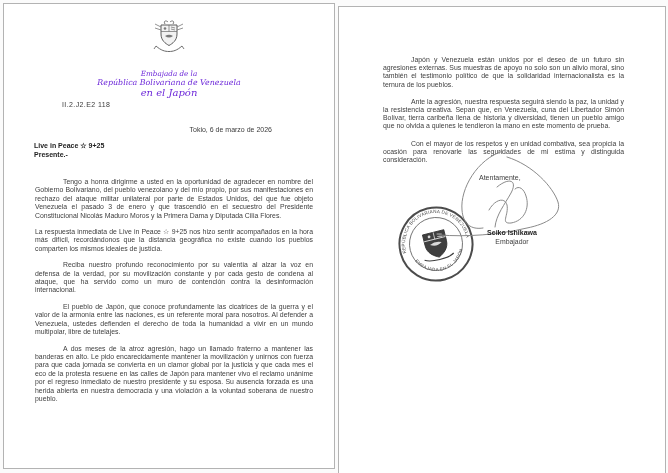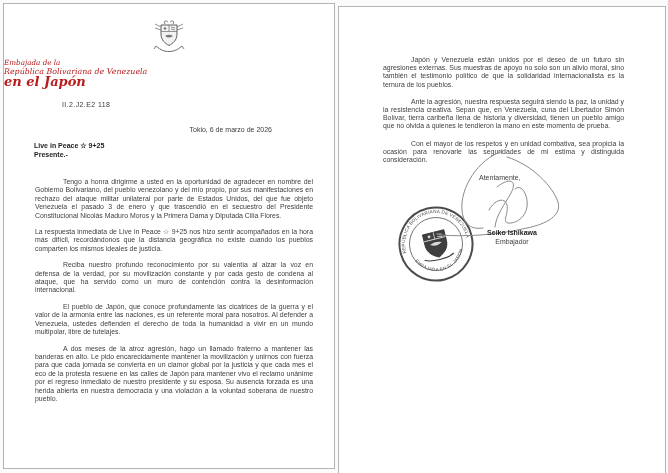--- a/index.html
+++ b/index.html
@@ -14,28 +14,28 @@
     background:#ffffff;
     border:1px solid #b3b3b3;
     box-sizing:content-box;
   }
   .page1{left:3px;top:3px;width:330px;height:464px;}
   .page2{left:338px;top:6px;width:326px;height:468px;}
 
   
   .crest{position:absolute;left:50%;top:15px;transform:translateX(-50%);}
   .letterhead{
-    position:absolute;top:54px;left:0;width:100%;
-    text-align:left;
+    position:absolute;top:65px;left:0;width:100%;
+    text-align:center;
     font-family:"DejaVu Serif",serif;font-style:italic;
-    color:#b91c1c;
+    color:#6d28d9;
   }
   .lh1{font-size:7.2px;line-height:9px;}
   .lh2{font-size:7.9px;line-height:9.5px;}
-  .lh3{font-size:13px;line-height:9px;font-weight:bold;}
+  .lh3{font-size:10px;line-height:9px;}
   .refnum{
     position:absolute;top:97px;left:58px;
     font-size:7px;color:#3a3a3a;letter-spacing:.4px;
   }
   .date{
     position:absolute;top:122px;left:0;right:62px;
     text-align:right;font-size:7px;color:#3a3a3a;
   }
   .recipient{position:absolute;top:138px;left:30px;color:#222;}
   .recipient div{font-size:7px;font-weight:bold;line-height:8.6px;}

